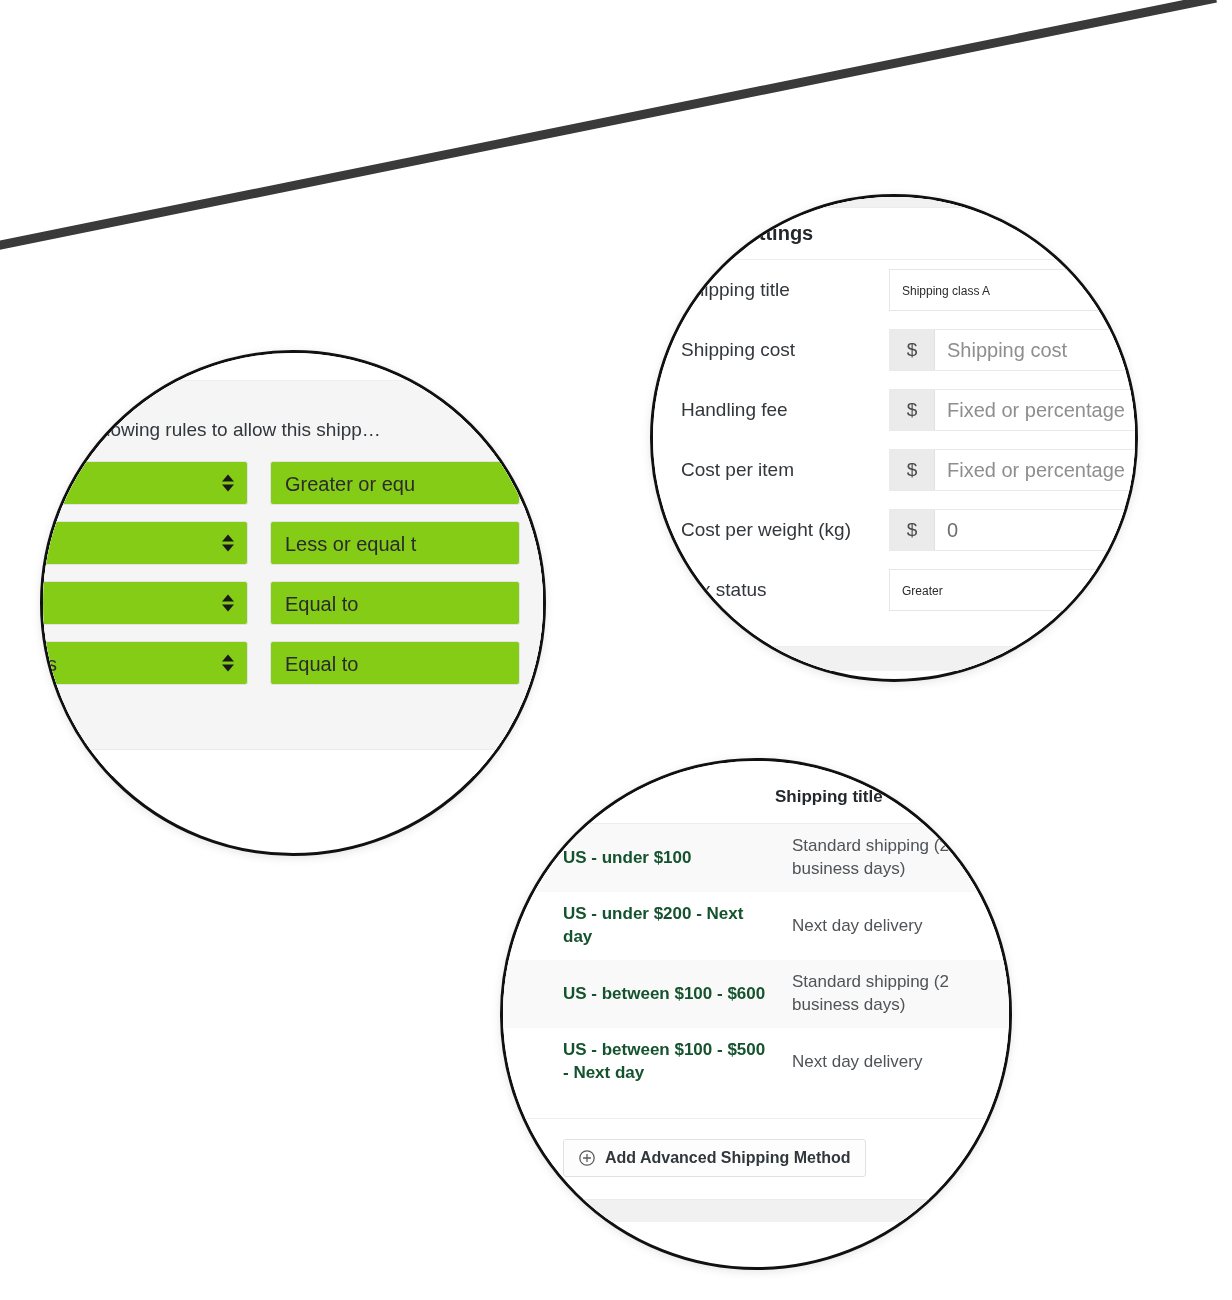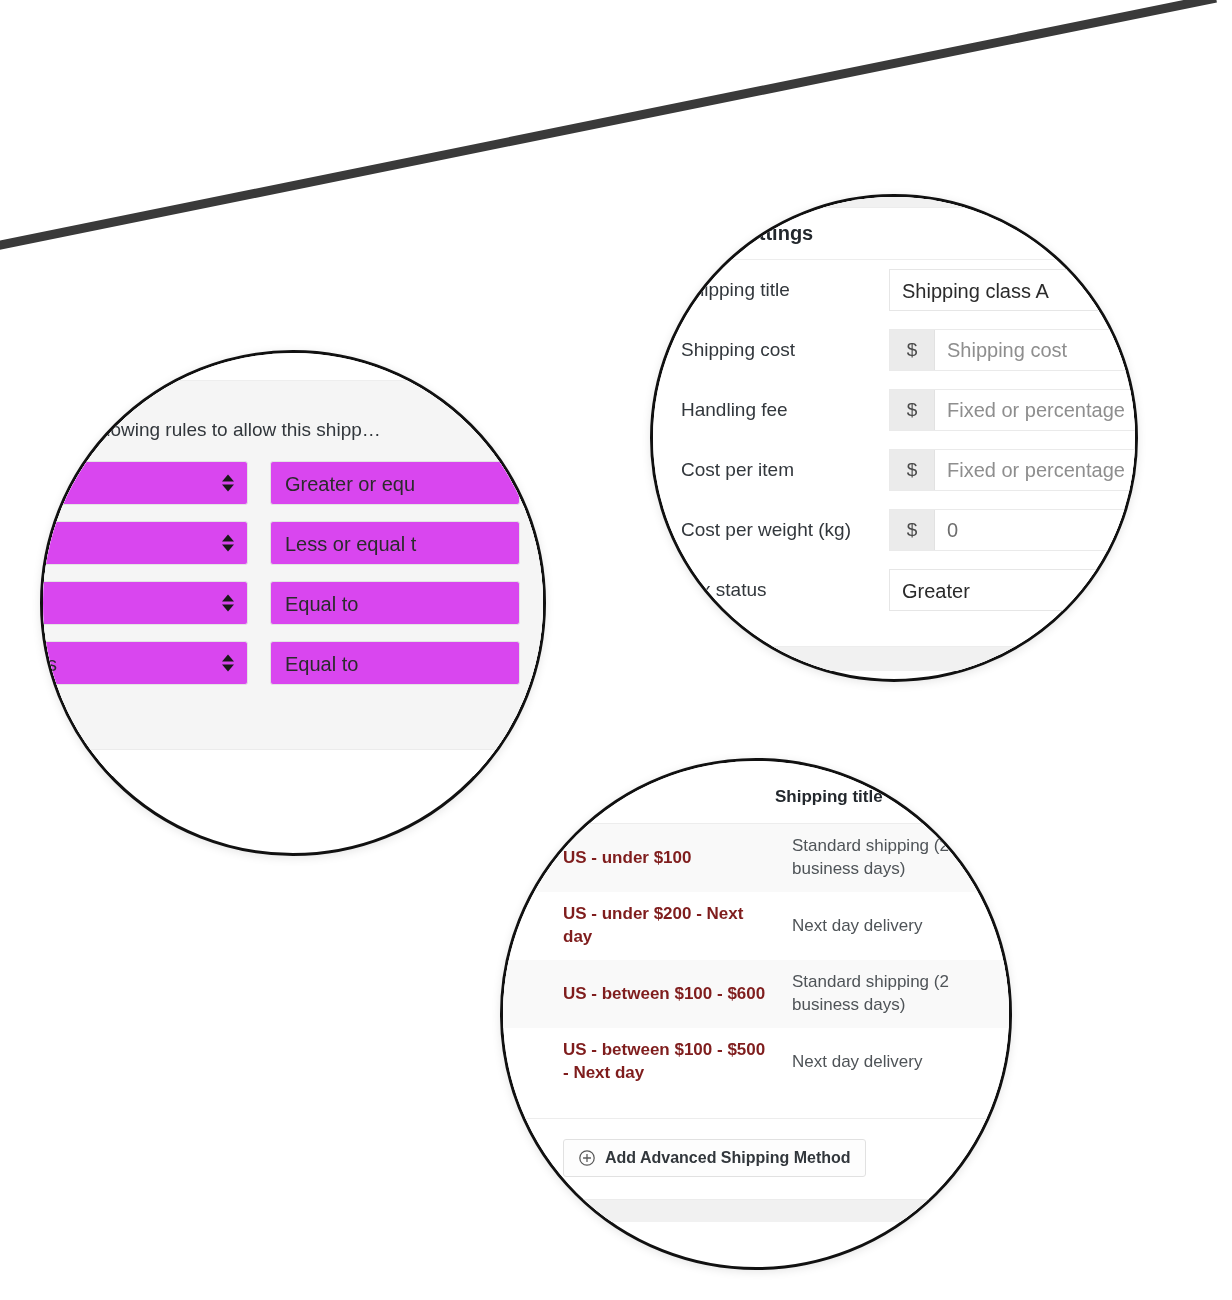--- a/index.html
+++ b/index.html
@@ -90,21 +90,21 @@
   }
   .rule-row {
     display: flex;
     align-items: center;
     gap: 22px;
     padding: 8px 0;
   }
   .rule-row.striped { background: #f5f5f5; }
   .select-ctl {
     position: relative;
-    background: #d946ef;
+    background: #84cc16;
     border: 1px solid #e3e3e3;
     border-radius: 3px;
     height: 44px;
     line-height: 44px;
     padding: 0 40px 15px 14px;
     font-size: 20px;
     color: #2b2b2b;
     box-sizing: border-box;
     white-space: nowrap;
     overflow: hidden;
@@ -174,21 +174,21 @@
     color: #32373c;
     white-space: nowrap;
   }
   .field-control { flex: 1 1 auto; }
   .text-input {
     border: 1px solid #e6e6e6;
     background: #ffffff;
     height: 42px;
     line-height: 42px;
     padding: 0 12px;
-    font-size: 20px;
+    font-size: 12px;
     color: #2b2b2b;
     width: 330px;
     box-sizing: border-box;
     white-space: nowrap;
     overflow: hidden;
   }
   .input-group {
     display: flex;
     width: 330px;
     border: 1px solid #eaeaea;
@@ -248,21 +248,21 @@
   .col-cost  { flex: 1 1 auto; }
   .methods-head-rule { border-top: 1px solid #ededed; }
   .method-row {
     display: flex;
     align-items: center;
     min-height: 68px;
     font-size: 17px;
   }
   .method-row.striped { background: #f9f9f9; }
   .method-row .col-name {
-    color: #7f1d1d;
+    color: #14532d;
     font-weight: bold;
     line-height: 1.35;
     padding-right: 10px;
   }
   .method-row .col-title {
     color: #4f5458;
     line-height: 1.35;
     margin-left: 7px;
   }
   .method-row .col-cost {

